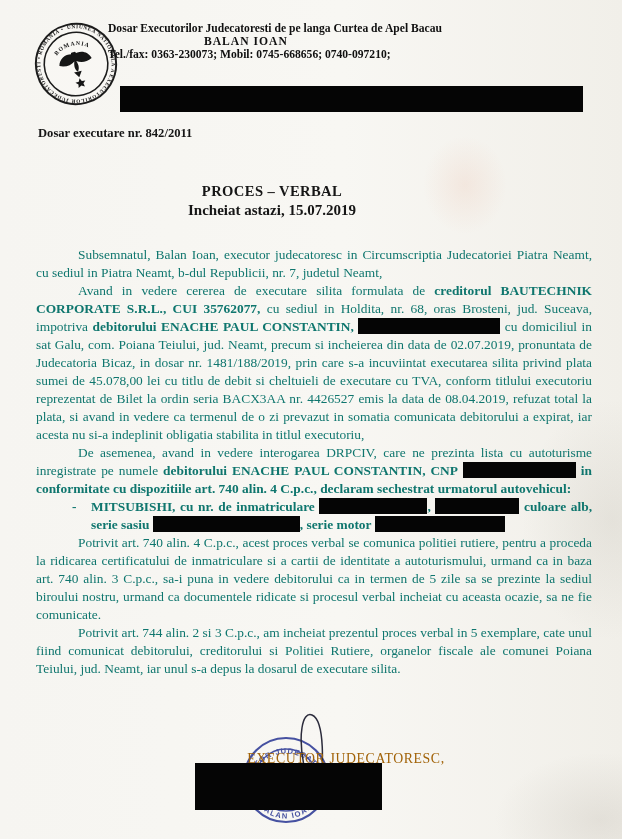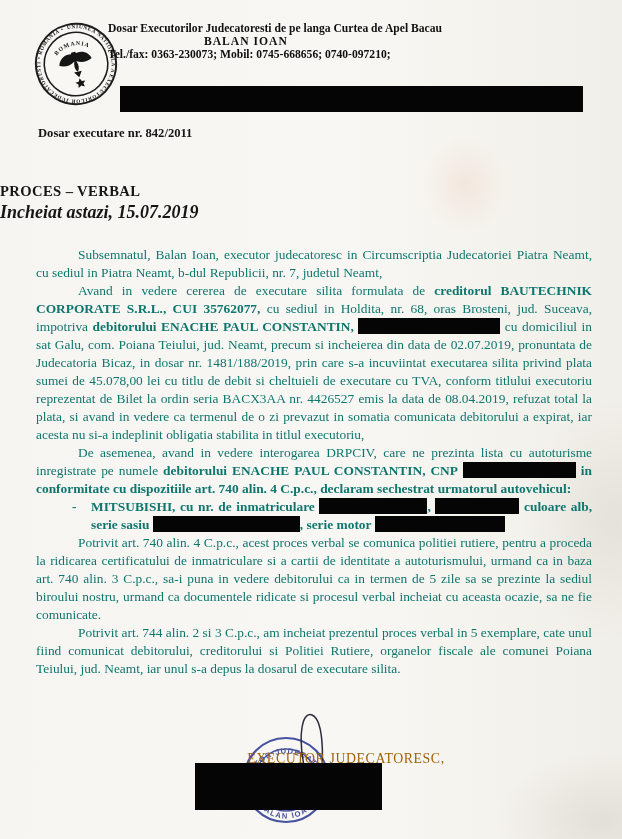--- a/index.html
+++ b/index.html
@@ -21,23 +21,23 @@
   .seal{position:absolute;left:33px;top:21px;width:86px;height:86px;}
   .hdr{
     position:absolute;left:108px;top:23px;width:460px;
     font-weight:bold;font-size:11.6px;line-height:12.9px;color:#101010;
   }
   .hdr .l3{padding-left:96px;letter-spacing:1px;}
   .redact-block{position:absolute;background:#050505;}
   .hdr-redact{left:120px;top:86px;width:463px;height:26px;}
   .dosar{position:absolute;left:38px;top:126px;font-weight:bold;font-size:12.6px;}
   
-  .title-wrap{position:absolute;left:0;top:183px;width:544px;font-weight:bold;}
+  .title-wrap{position:absolute;left:0;top:183px;width:544px;text-align:center;font-weight:bold;}
   .title-main{font-size:14.6px;letter-spacing:0.4px;}
-  .title-sub{font-size:18px;margin-top:2px;font-style:italic;}
+  .title-sub{font-size:15px;margin-top:2px;}
   
   .body-txt{
     position:absolute;left:36px;top:246px;width:556px;
     font-size:13.4px;line-height:18px;text-align:justify;color:#0f766e;
   }
   .body-txt p{margin:0;}
   .body-txt p.indent{text-indent:42px;}
   .body-txt p.bullet{margin-left:55px;font-weight:bold;position:relative;}
   .marker{position:absolute;left:-19px;top:0;}
   .b{font-weight:bold;}

